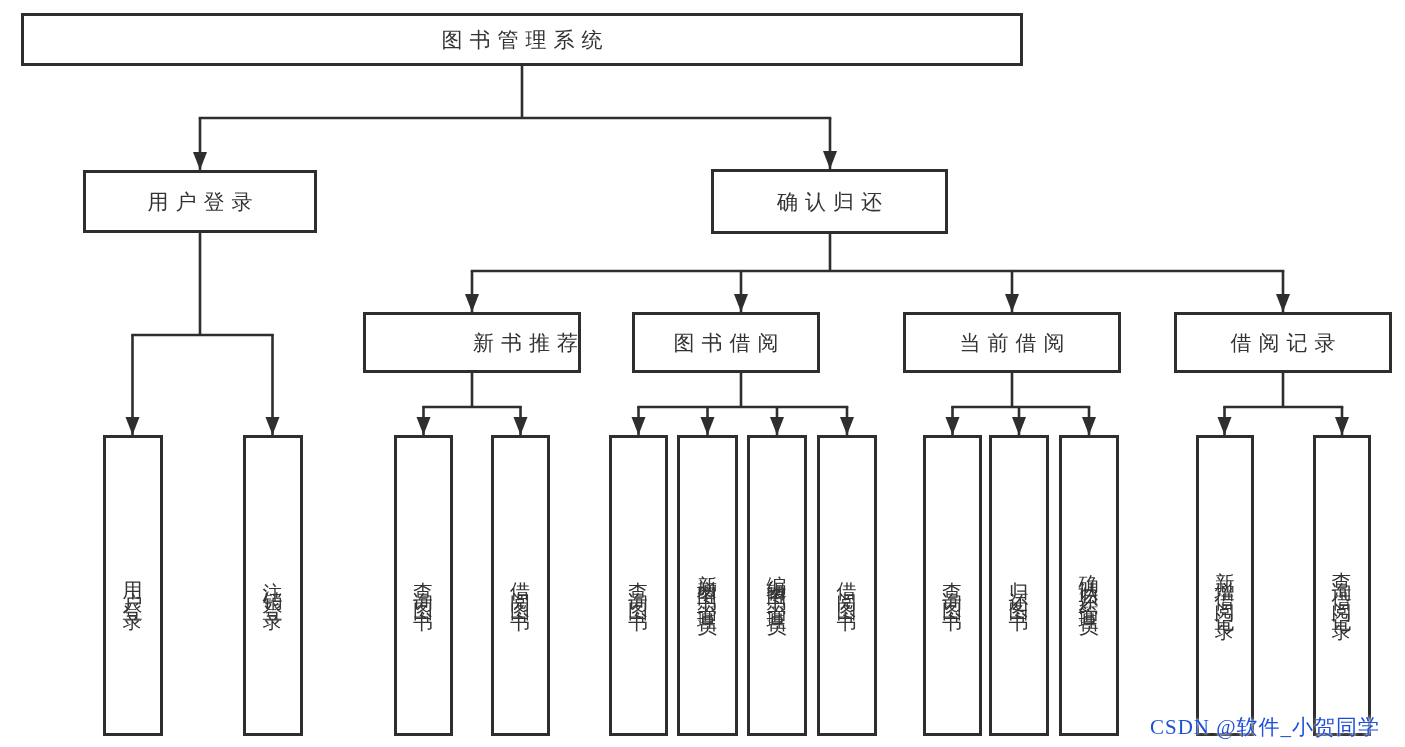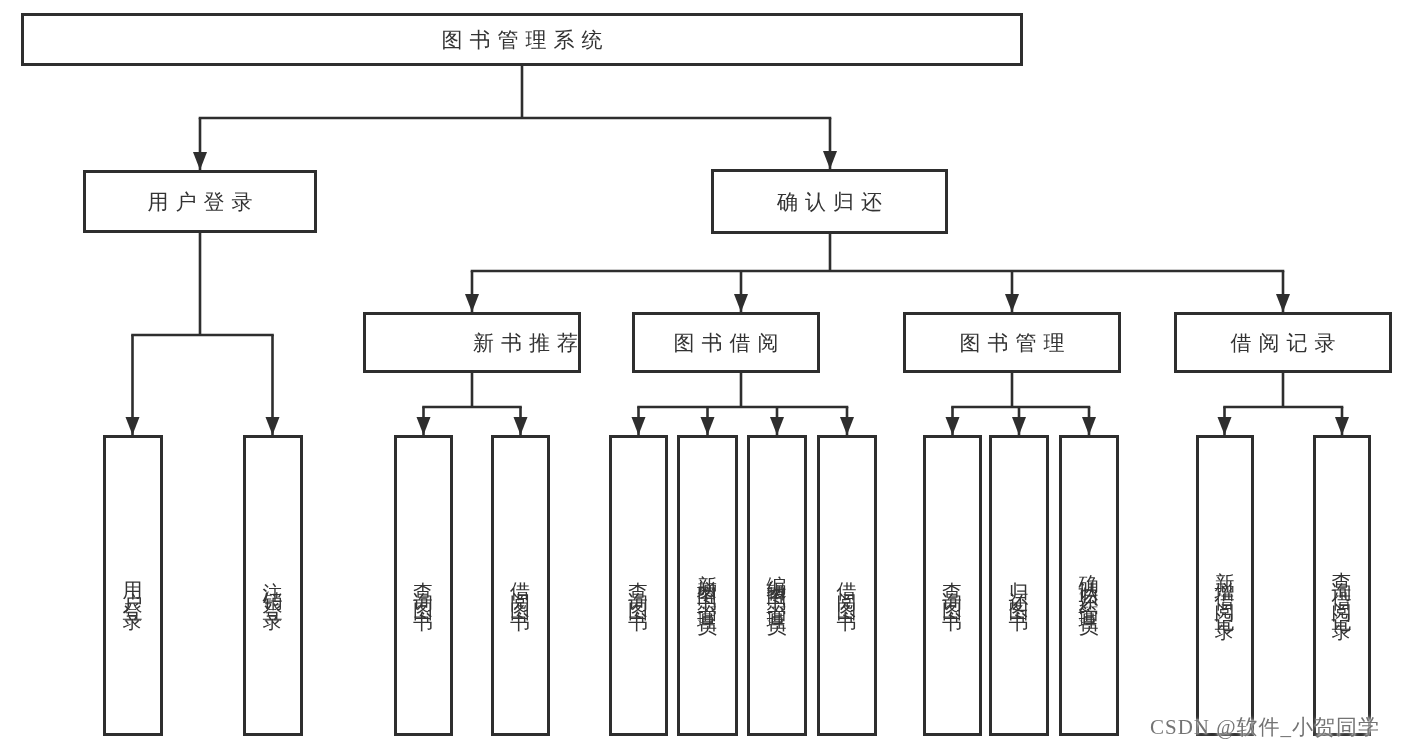--- a/index.html
+++ b/index.html
@@ -41,21 +41,21 @@
     letter-spacing: 10px;
     line-height: 1;
     white-space: nowrap;
   }
   .v-node.long .lbl { letter-spacing: 6px; }
   .watermark {
     position: absolute;
     left: 1150px;
     top: 713px;
     font-size: 21px;
-    color: #737373;
+    color: #1d4ed8;
     letter-spacing: 1px;
     white-space: nowrap;
     text-shadow: 0 0 2px #ffffff, 0 0 4px #ffffff;
   }
 </style>
 </head>
 <body>
 
 <div class="canvas">
 
@@ -132,21 +132,21 @@
     <span class="lbl">确认归还</span>
   </div>
 
   <div class="node h-node" style="left:363px; top:312px; width:218px; height:61px;justify-content:flex-end;">
     <span class="lbl">新书推荐</span>
   </div>
   <div class="node h-node" style="left:632px; top:312px; width:188px; height:61px;">
     <span class="lbl">图书借阅</span>
   </div>
   <div class="node h-node" style="left:903px; top:312px; width:218px; height:61px;">
-    <span class="lbl">图书管理</span>
+    <span class="lbl">当前借阅</span>
   </div>
   <div class="node h-node" style="left:1174px; top:312px; width:218px; height:61px;">
     <span class="lbl">借阅记录</span>
   </div>
 
   <div class="node v-node" style="left:103px; top:435px; width:60px; height:301px;">
     <span class="lbl">用户登录</span>
   </div>
   <div class="node v-node" style="left:243px; top:435px; width:60px; height:301px;">
     <span class="lbl">注销登录</span>

